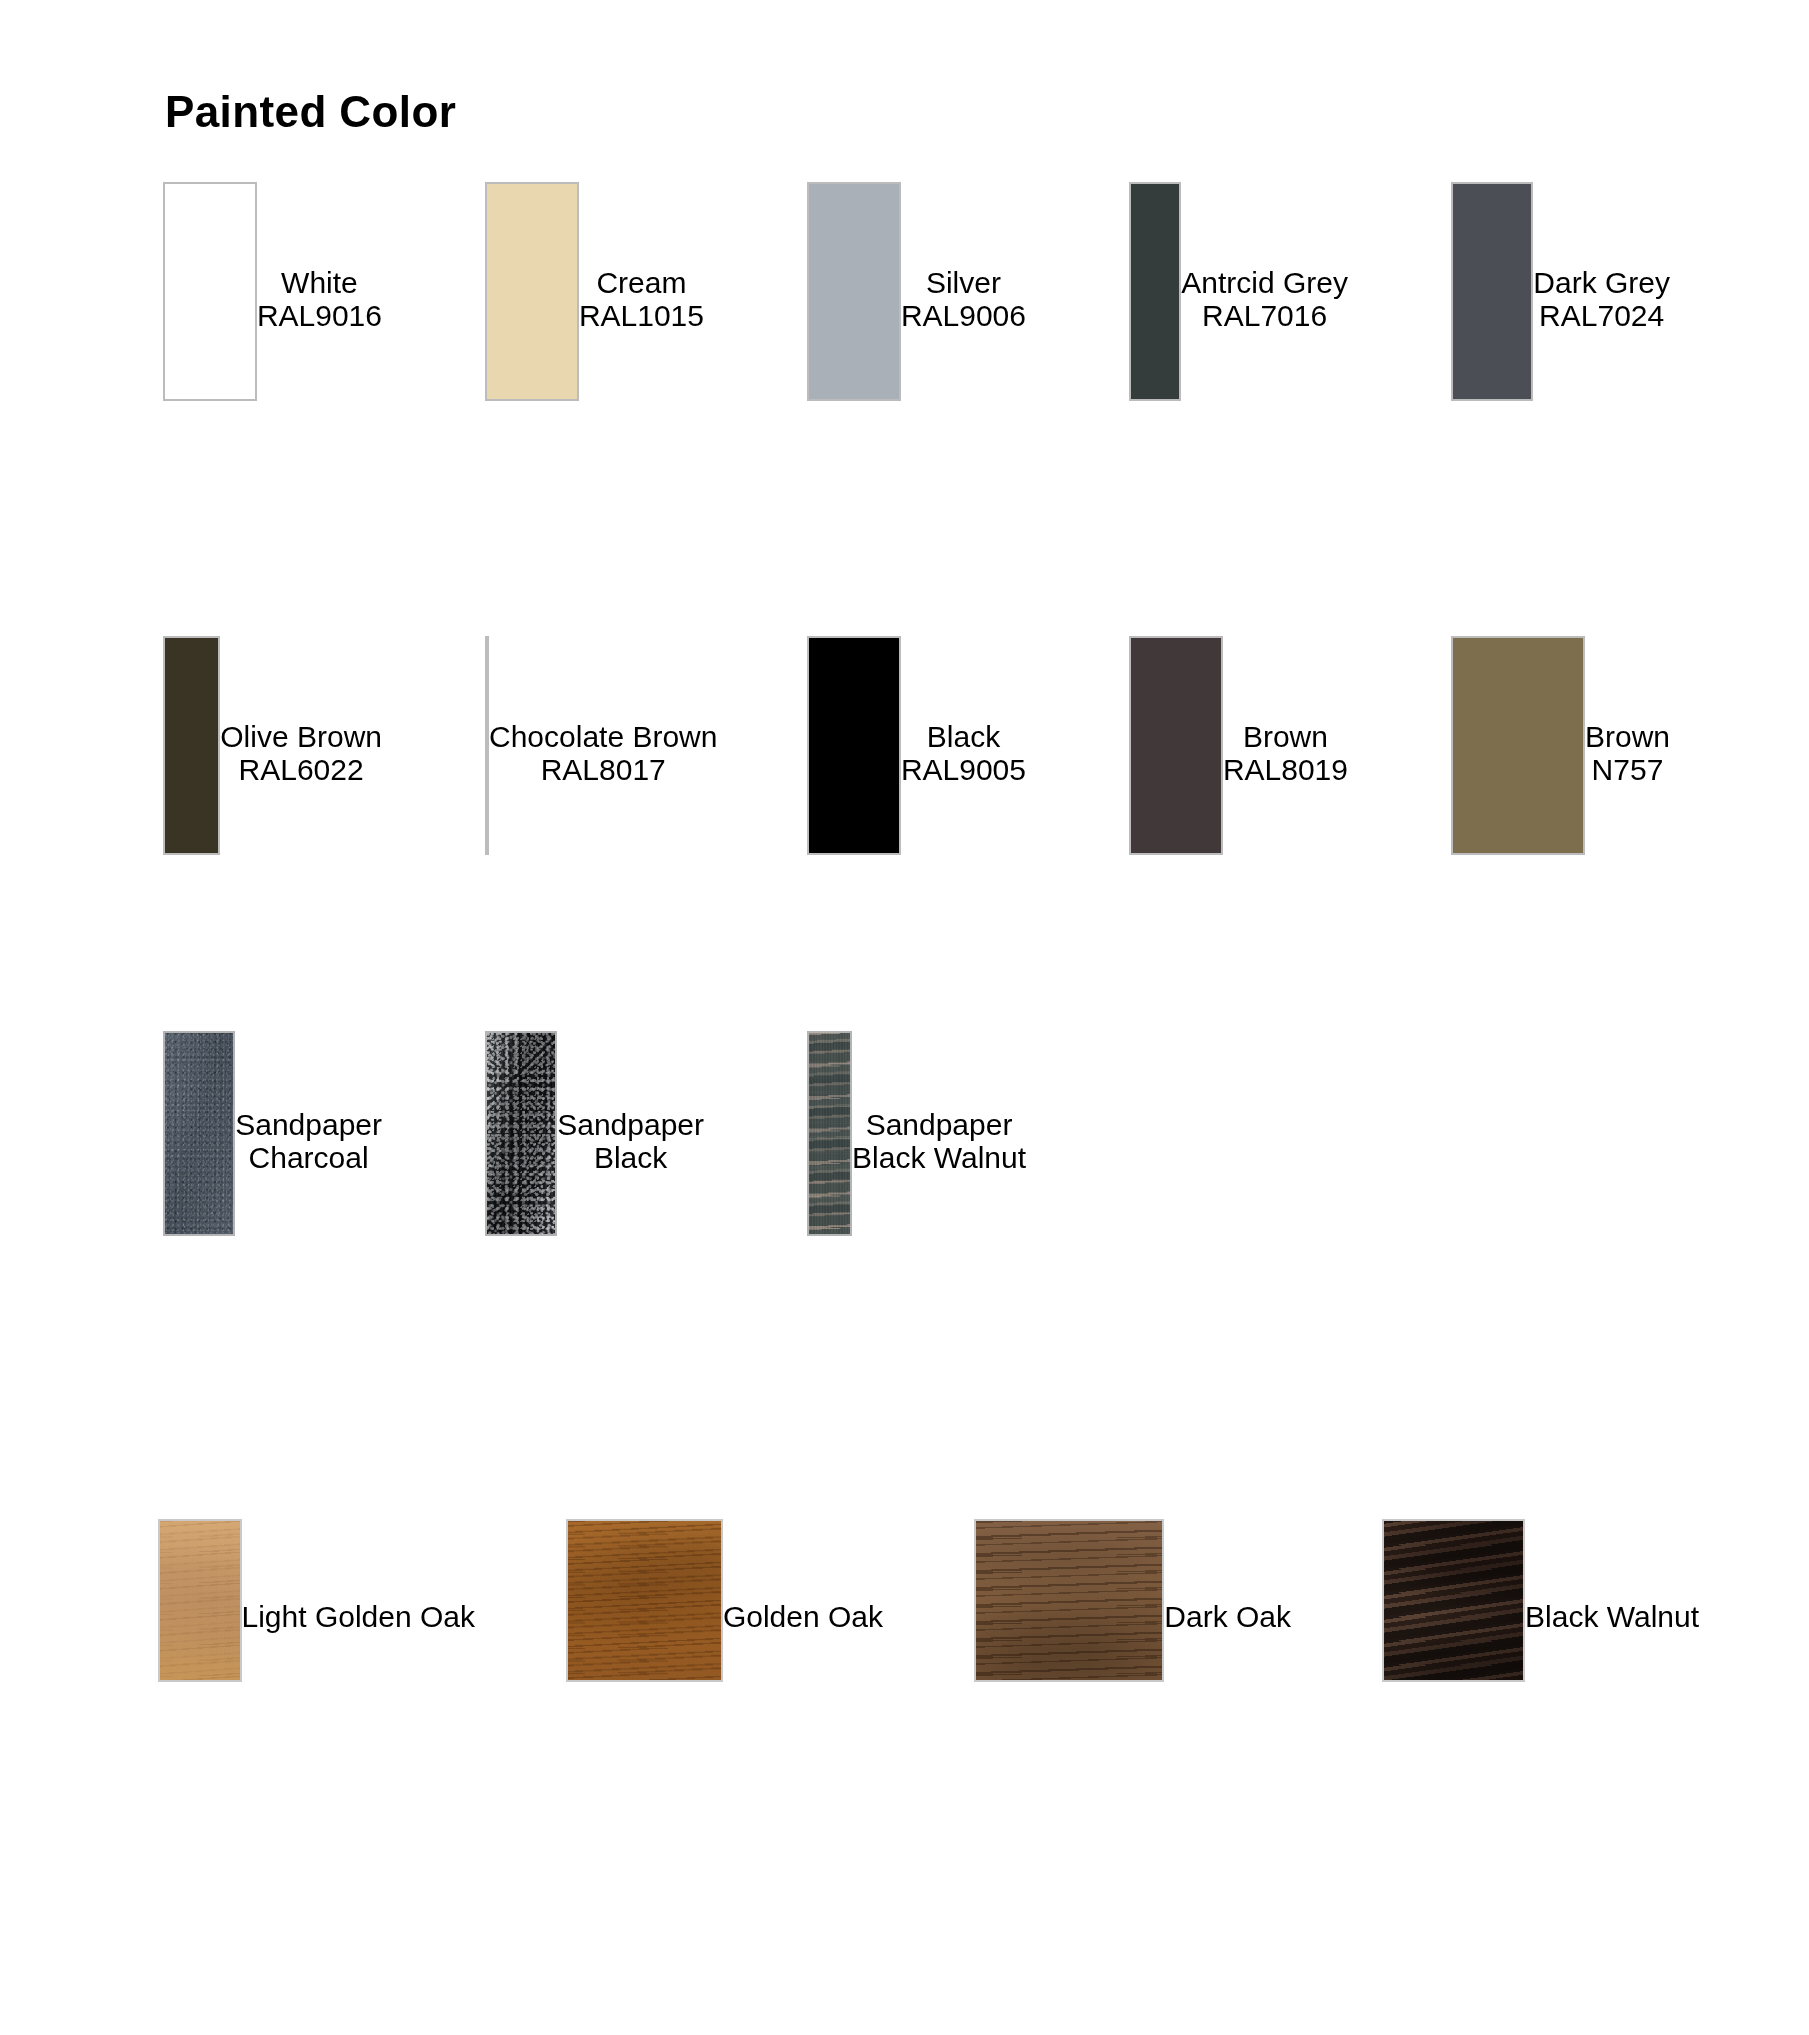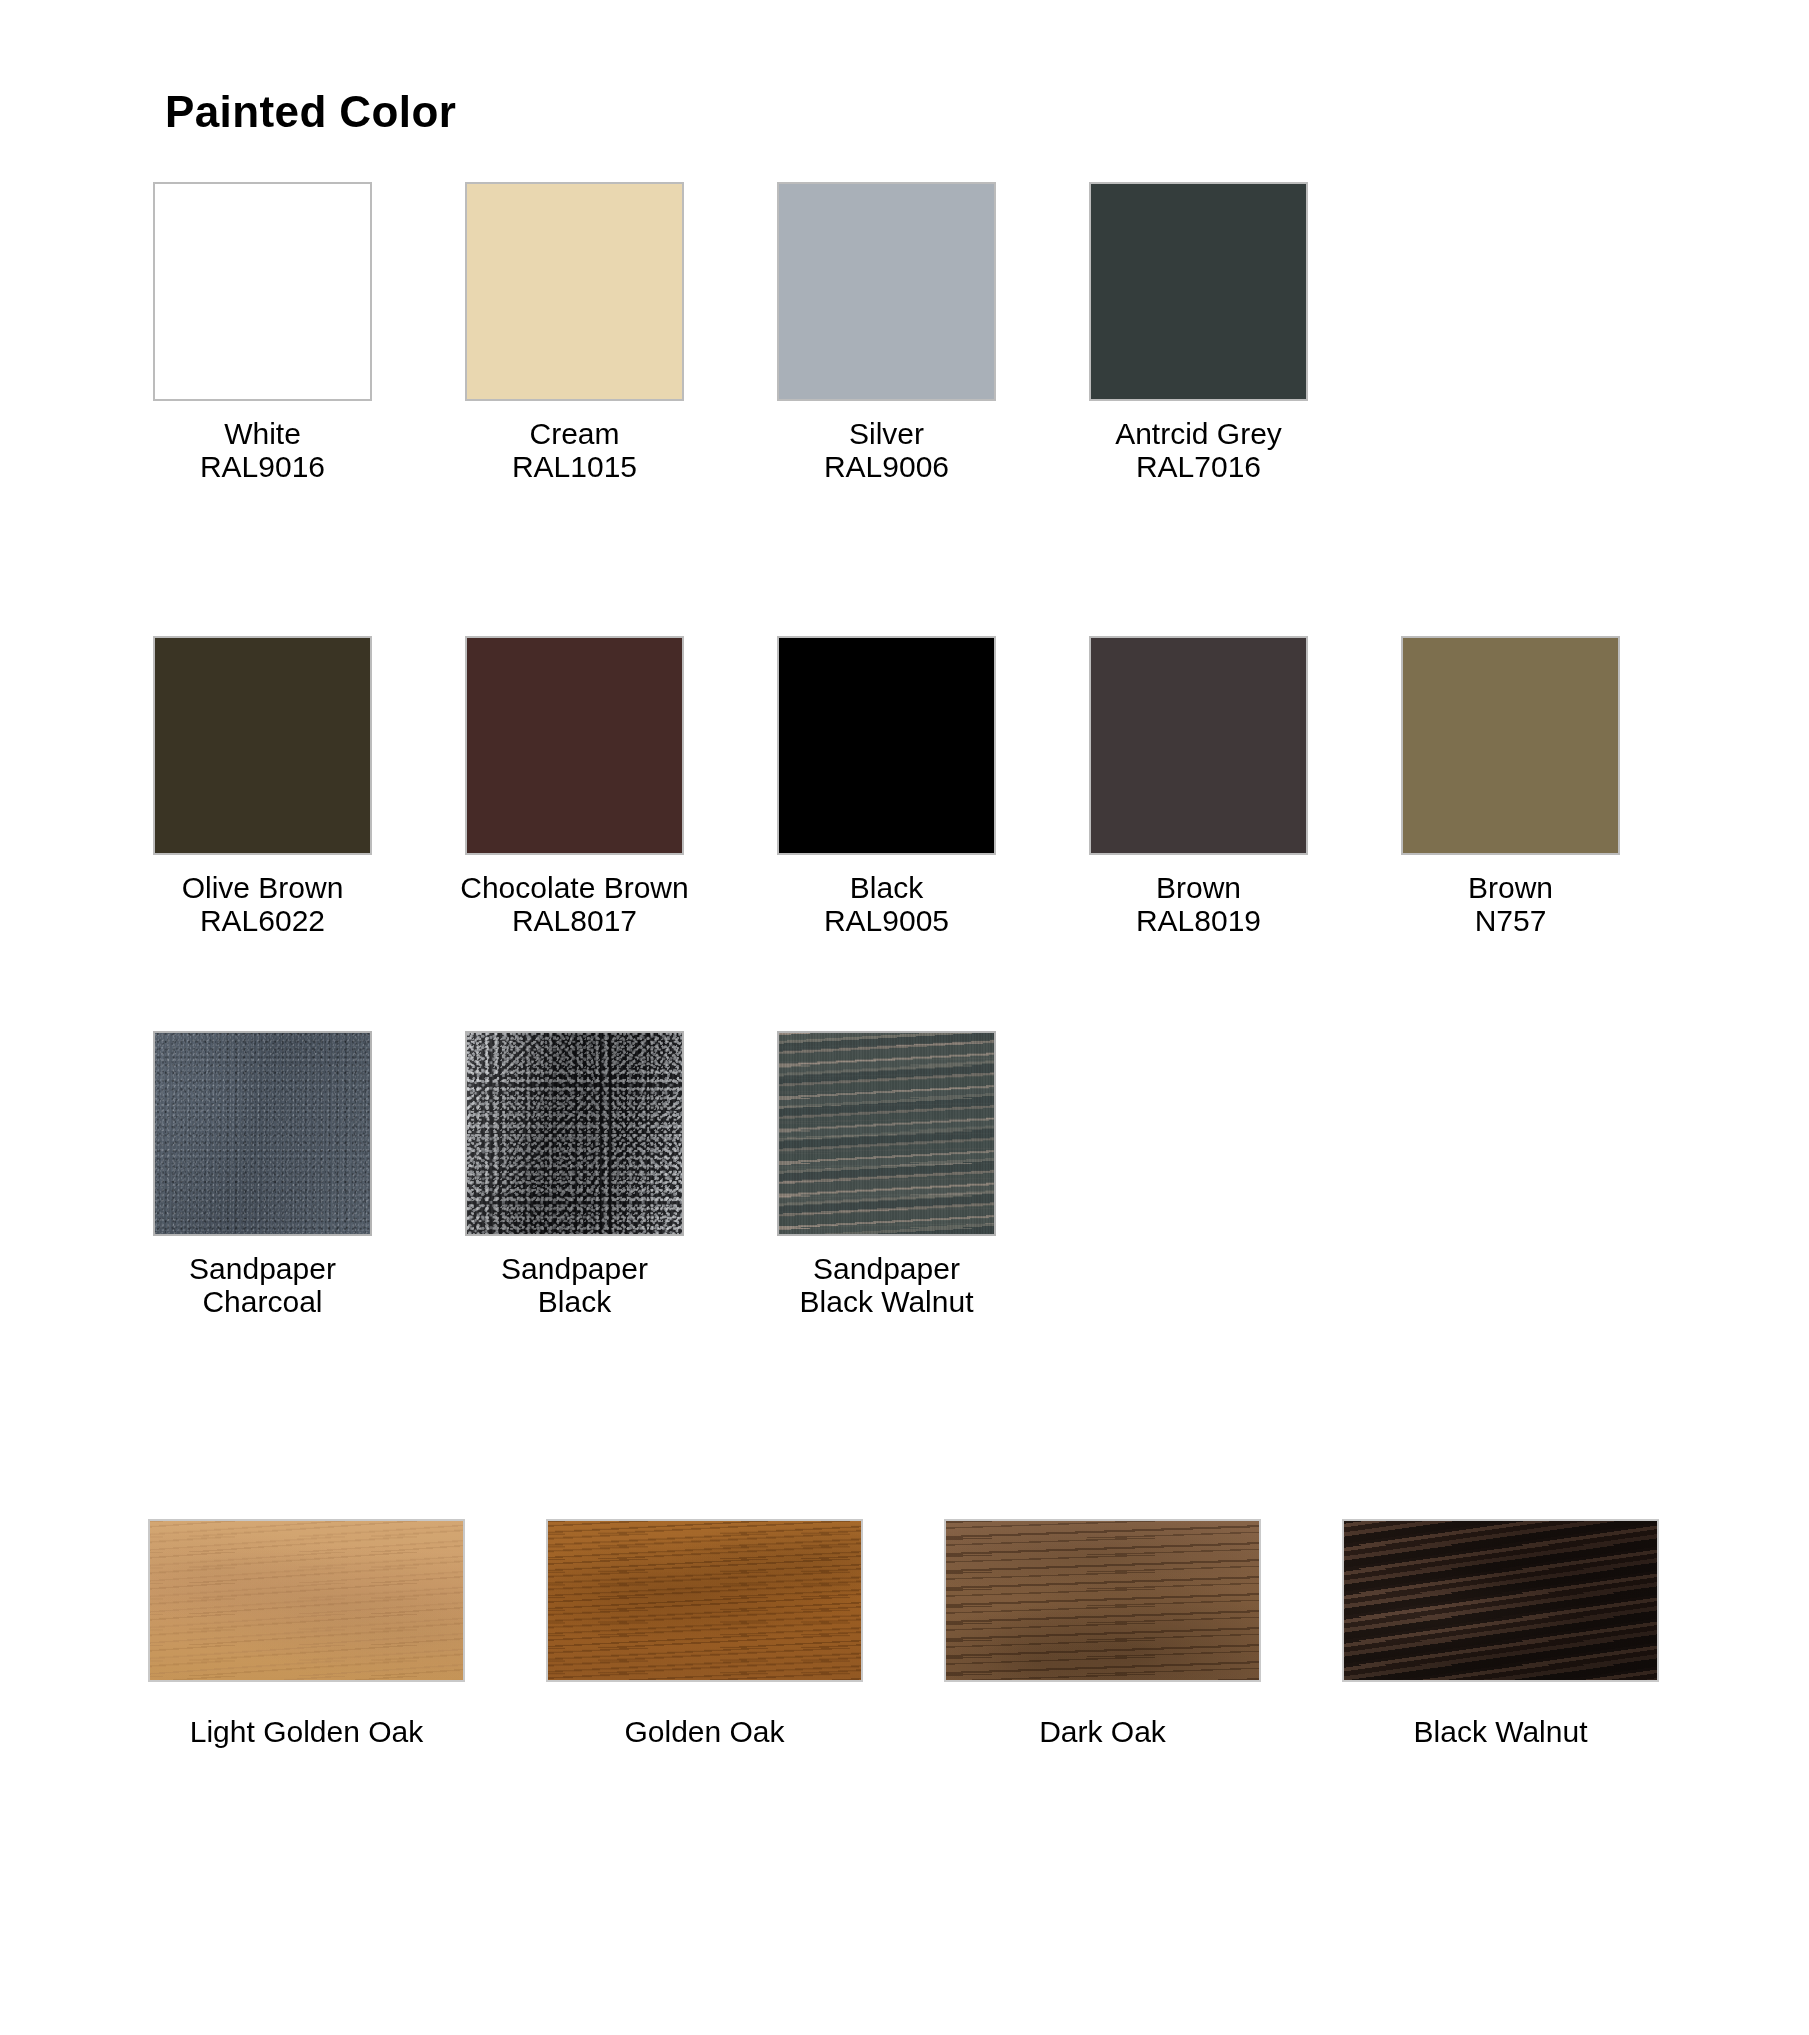--- a/index.html
+++ b/index.html
@@ -37,22 +37,23 @@
   
   .swatch-row {
     position: absolute;
     left: 153px;
     display: flex;
     align-items: flex-start;
   }
 
   .swatch-cell {
     display: flex;
-    flex-direction: column;
+    flex-direction: row;
     align-items: center;
+    margin-left: 10px;
   }
 
   .swatch-chip {
     box-sizing: border-box;
     border: 2.1px solid #bcbcbc;
     position: relative;
     overflow: hidden;
     background-color: #ffffff;
   }
 
@@ -269,20 +270,27 @@
           <span class="cap-line">RAL9006</span>
         </div>
       </div>
       <div class="swatch-cell">
         <div class="swatch-chip" style="background-color: rgb(52, 61, 60);"></div>
         <div class="swatch-caption">
           <span class="cap-line">Antrcid Grey</span>
           <span class="cap-line">RAL7016</span>
         </div>
       </div>
+      <div class="swatch-cell">
+        <div class="swatch-chip" style="background-color: rgb(76, 78, 85);"></div>
+        <div class="swatch-caption">
+          <span class="cap-line">Dark Grey</span>
+          <span class="cap-line">RAL7024</span>
+        </div>
+      </div>
     </div>
   <div class="swatch-row" id="row-painted-2">
       <div class="swatch-cell">
         <div class="swatch-chip" style="background-color: rgb(58, 52, 36);"></div>
         <div class="swatch-caption">
           <span class="cap-line">Olive Brown</span>
           <span class="cap-line">RAL6022</span>
         </div>
       </div>
       <div class="swatch-cell">

